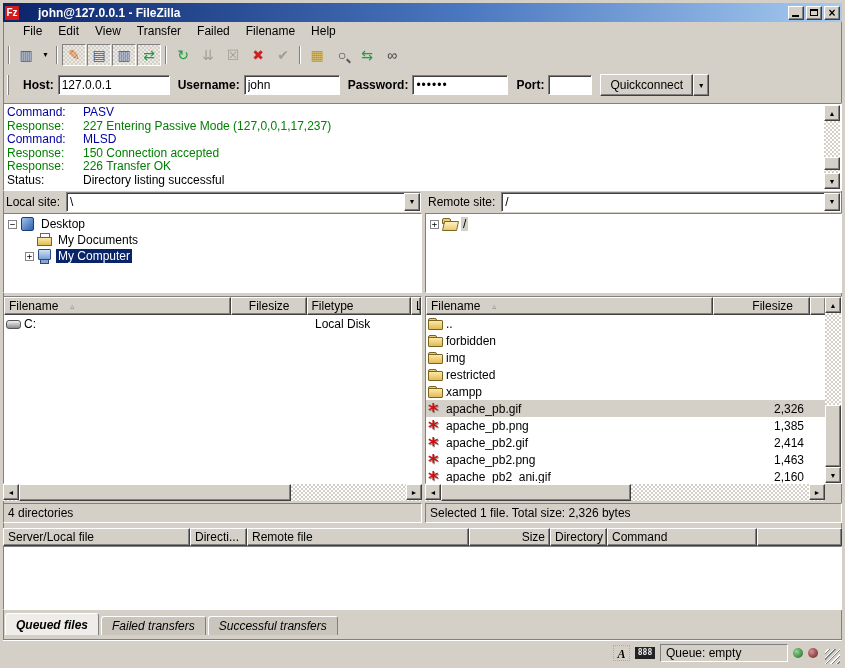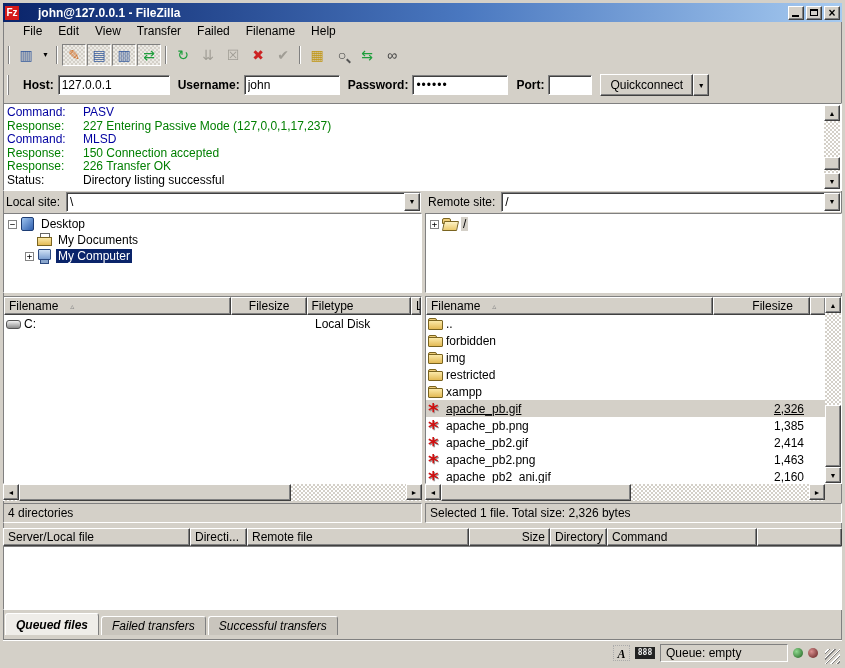--- a/index.html
+++ b/index.html
@@ -99,21 +99,21 @@
   .image-file-icon::after{content:"*";position:absolute;left:0;top:0;font:bold 20px/16px "DejaVu Sans",sans-serif;color:#cf1010;text-shadow:1px 1px 0 #9a9a9a;}
   
   .listwrap{position:absolute;top:105px;left:0;right:0;height:188px;background:#fff;overflow:hidden;}
   .listhdr{display:flex;height:18px;background:#d4d0c8;}
   .pane.remote .listhdr,.pane.remote .listrows{width:400px;}
   .hcell{display:flex;align-items:center;padding:0 4px;border:1px solid;border-color:#fff #404040 #404040 #fff;box-shadow:inset -1px -1px 0 #808080;background:#d4d0c8;overflow:hidden;white-space:nowrap;}
   .sort-arrow{margin-left:12px;font-size:8px;color:#8a8a8a;}
   .lc-name{width:230px}.lc-size{width:77px;justify-content:flex-end}.lc-type{width:106px}.lc-last{flex:1}
   .rc-name{width:287px}.rc-size{width:97px;justify-content:flex-end}.rc-fill{flex:1}
   .frow{display:flex;align-items:center;height:17px;white-space:nowrap;}
-  .frow.sel-inactive{background:#d4d0c8;text-decoration:underline;}
+  .frow.sel-inactive{background:#d4d0c8;}
   .cname{display:flex;align-items:center;gap:2px;padding-left:2px;overflow:hidden;}
   .pane.local .cname{width:230px}.pane.local .csize{width:77px;text-align:right;padding-right:6px}.pane.local .ctype{width:106px;padding-left:4px}
   .pane.remote .cname{width:287px}.pane.remote .csize{width:97px;text-align:right;padding-right:6px}
   .statusrow{position:absolute;top:312px;left:0;right:0;height:20px;display:flex;align-items:center;padding-left:4px;background:#d4d0c8;white-space:nowrap;}
   .pane-hsb{top:293px;left:0;}
   
   .queuehdr{position:absolute;top:525px;left:0;right:0;height:18px;display:flex;background:#d4d0c8;}
   .qc0{width:187px}.qc1{width:57px}.qc2{width:222px}.qc3{width:81px;justify-content:flex-end}.qc4{width:57px}.qc5{width:150px}.qcf{flex:1}
   .queuebody{position:absolute;top:543px;left:0;right:0;height:64px;background:#fff;}
   .tabsrow{position:absolute;top:609px;left:2px;height:23px;display:flex;gap:2px;align-items:flex-end;}

